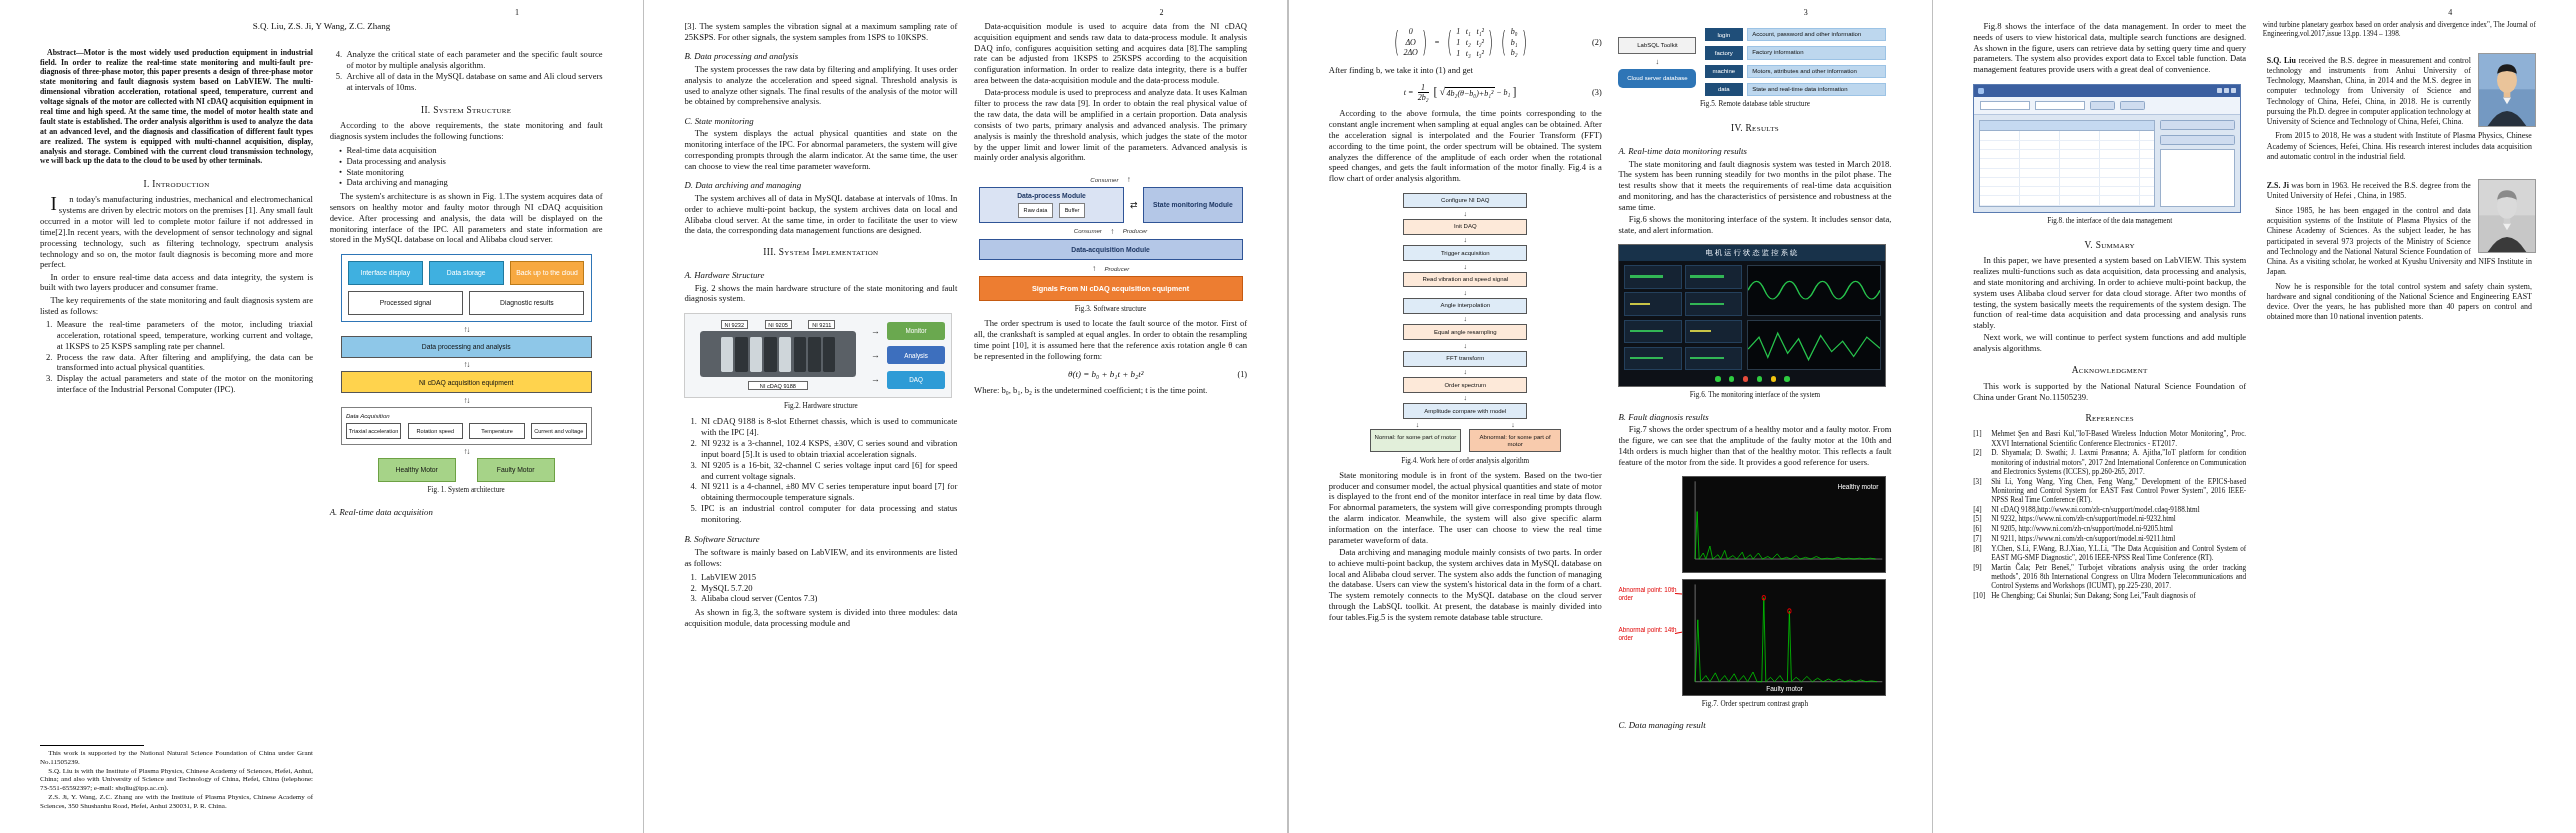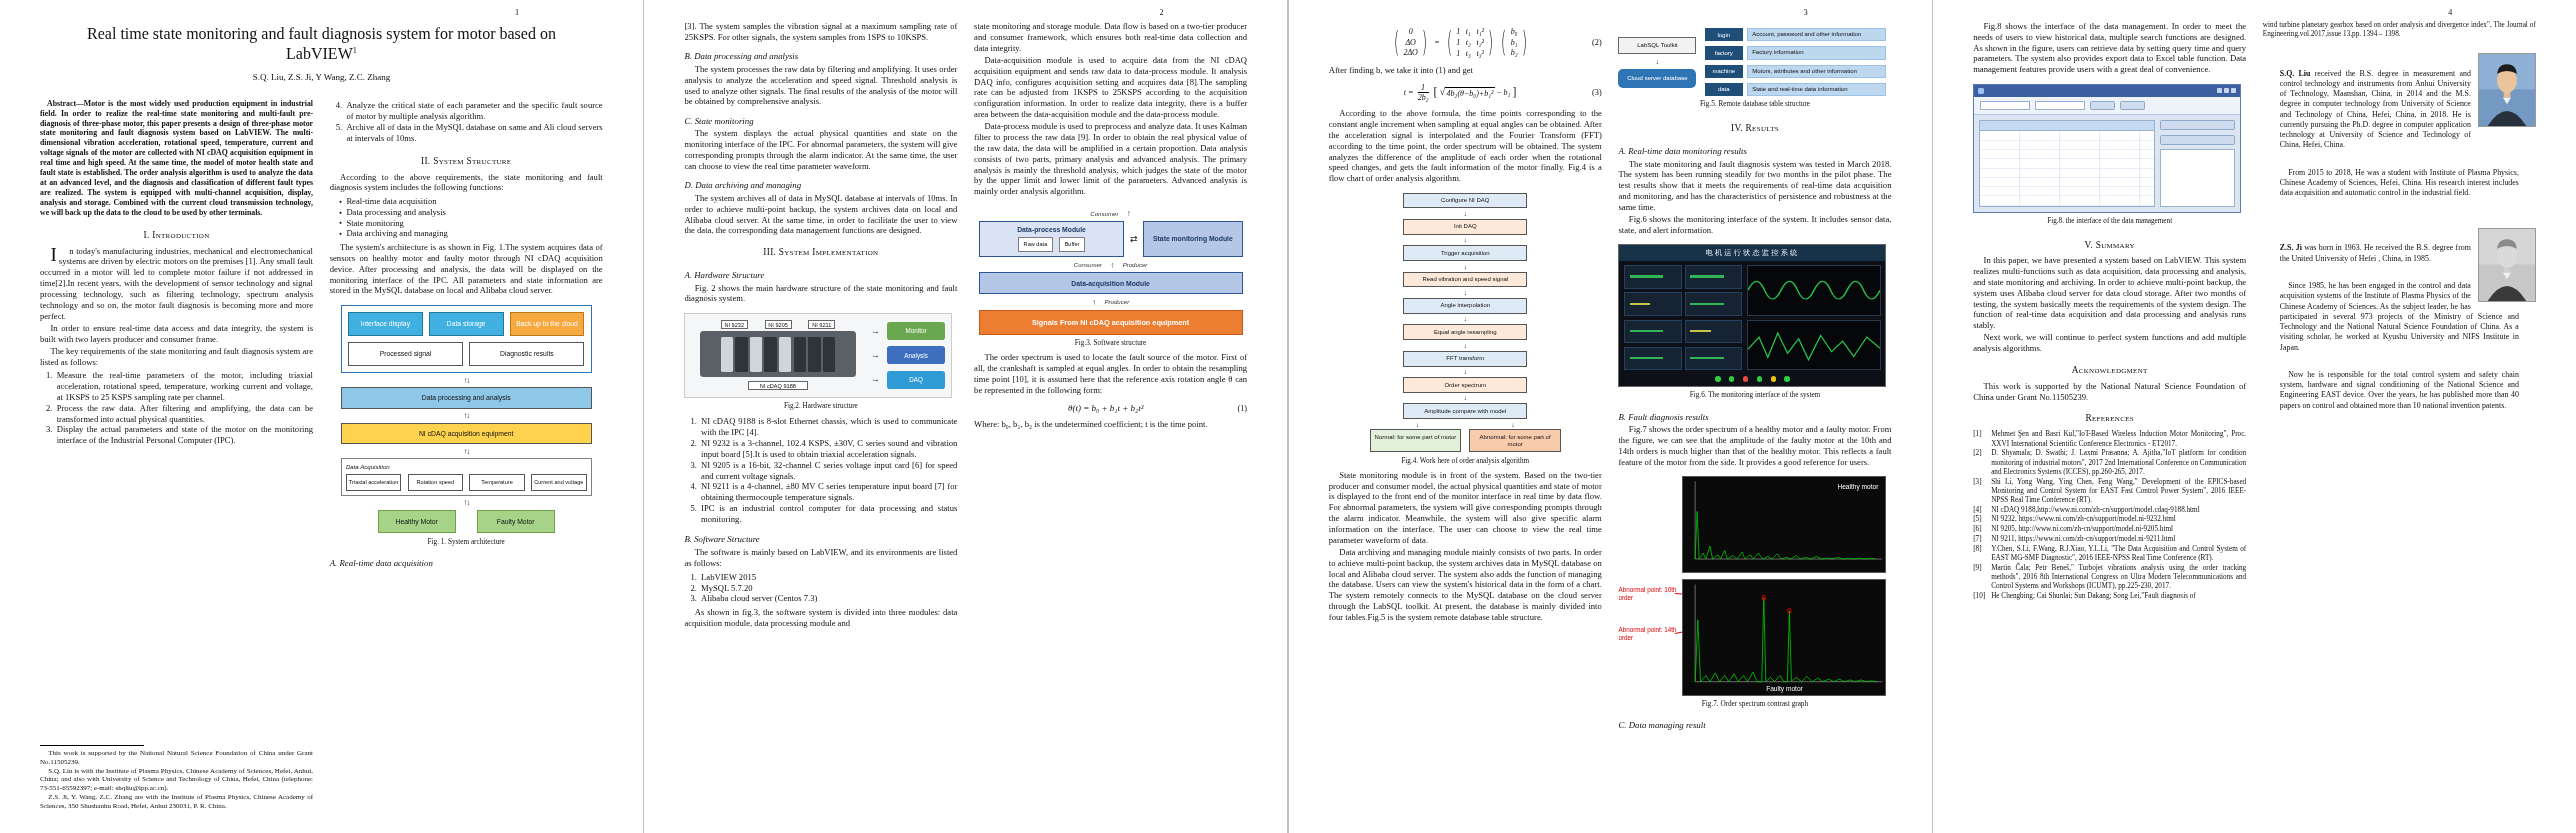--- a/index.html
+++ b/index.html
@@ -33,21 +33,21 @@
   .eq-num{flex:none;font-style:normal;font-size:8.3px}
   .footnote{margin-top:auto;font-size:7px;line-height:1.25;text-align:justify}
   .footnote::before{content:"";display:block;width:104px;border-top:0.7px solid #000;margin-bottom:3.5px}
   .fn-p{margin:0;text-indent:8.3px}
   .refs{font-size:7.2px;line-height:1.27;margin-top:1.4px}
   .ref{display:flex;margin-bottom:0.7px}
   .ref-num{flex:none;width:18px}
   .ref-text{flex:1;text-align:justify;overflow-wrap:anywhere}
   .bio{font-size:7.9px;line-height:1.3;text-align:justify;margin-top:11px}
   .bio-photo{float:right;width:58px;height:74px;margin:1.4px 0 3.5px 7px;border:0.7px solid #999;background:#eee}
-  .bio-p{margin:17px;text-indent:8.3px}
+  .bio-p{margin:4px;text-indent:8.3px}
   .bio-p.first{text-indent:0}
   .figure{margin:7px 0 4.2px}
   .fig-caption{font-size:7.2px;text-align:center;margin-top:4.2px;line-height:1.25;font-family:"Liberation Serif","DejaVu Serif",serif}
 
   
   .f1{width:251px;margin:0 auto;font-family:"Liberation Sans","DejaVu Sans",sans-serif;font-size:6.8px;text-align:center}
   .f1-top{border:1.4px solid #2e75b6;padding:6.3px;display:flex;flex-direction:column;gap:6.3px}
   .f1-row{display:flex;gap:6.3px;justify-content:center}
   .f1-box{padding:7px 3.5px;display:flex;align-items:center;justify-content:center;flex:1;border:0.7px solid #555;line-height:1.15}
   .f1-cyan{background:#3fb0e0;border-color:#20799f;color:#fff}
@@ -188,21 +188,20 @@
   .sqrt{display:inline-flex;align-items:flex-start}
   .sq-sign{font-size:10.4px;line-height:1.05}
   .rad{border-top:0.7px solid #000;padding:0.7px 1.4px 0}
 </style>
 </head>
 <body>
 
 <div id="paper-root">
     <div class="page">
       <div class="page-num">1</div>
-      <div class="title">Real time state monitoring and fault diagnosis system for motor based on LabVIEW<sup>1</sup></div>
       <div class="authors">S.Q. Liu, Z.S. Ji, Y Wang, Z.C. Zhang</div>
       <div class="cols">
         <div class="col">
           <p class="abstract">Abstract—Motor is the most widely used production equipment in industrial field. In order to realize the real-time state monitoring and multi-fault pre-diagnosis of three-phase motor, this paper presents a design of three-phase motor state monitoring and fault diagnosis system based on LabVIEW. The multi-dimensional vibration acceleration, rotational speed, temperature, current and voltage signals of the motor are collected with NI cDAQ acquisition equipment in real time and high speed. At the same time, the model of motor health state and fault state is established. The order analysis algorithm is used to analyze the data at an advanced level, and the diagnosis and classification of different fault types are realized. The system is equipped with multi-channel acquisition, display, analysis and storage. Combined with the current cloud transmission technology, we will back up the data to the cloud to be used by other terminals.</p>
           <div class="h1">I. Introduction</div>
           <p class="body drop">In today's manufacturing industries, mechanical and electromechanical systems are driven by electric motors on the premises [1]. Any small fault occurred in a motor will led to complete motor failure if not addressed in time[2].In recent years, with the development of sensor technology and signal processing technology, such as filtering technology, spectrum analysis technology and so on, the motor fault diagnosis is becoming more and more perfect.</p>
           <p class="body">In order to ensure real-time data access and data integrity, the system is built with two layers producer and consumer frame.</p>
           <p class="body">The key requirements of the state monitoring and fault diagnosis system are listed as follows:</p>
           <div class="list">
             <div class="li">
@@ -376,21 +375,20 @@
               <span class="li-text">MySQL 5.7.20</span>
             </div>
             <div class="li">
               <span class="li-num">3.</span>
               <span class="li-text">Alibaba cloud server (Centos 7.3)</span>
             </div>
           </div>
           <p class="body">As shown in fig.3, the software system is divided into three modules: data acquisition module, data processing module and</p>
         </div>
         <div class="col">
-          <p class="body ni">state monitoring and storage module. Data flow is based on a two-tier producer and consumer framework, which ensures both real-time data collection and data integrity.</p>
           <p class="body">Data-acquisition module is used to acquire data from the NI cDAQ acquisition equipment and sends raw data to data-process module. It analysis DAQ info, configures acquisition setting and acquires data [8].The sampling rate can be adjusted from 1KSPS to 25KSPS according to the acquisition configuration information. In order to realize data integrity, there is a buffer area between the data-acquisition module and the data-process module.</p>
           <p class="body">Data-process module is used to preprocess and analyze data. It uses Kalman filter to process the raw data [9]. In order to obtain the real physical value of the raw data, the data will be amplified in a certain proportion. Data analysis consists of two parts, primary analysis and advanced analysis. The primary analysis is mainly the threshold analysis, which judges the state of the motor by the upper limit and lower limit of the parameters. Advanced analysis is mainly order analysis algorithm.</p>
           <div class="figure" id="fig3">
     <div class="f3">
       <div class="f3-tier">
         <span>Consumer</span>
         <span class="f3-varrow">↑</span>
       </div>
       <div class="f3-mid">
         <div class="f3-process">

